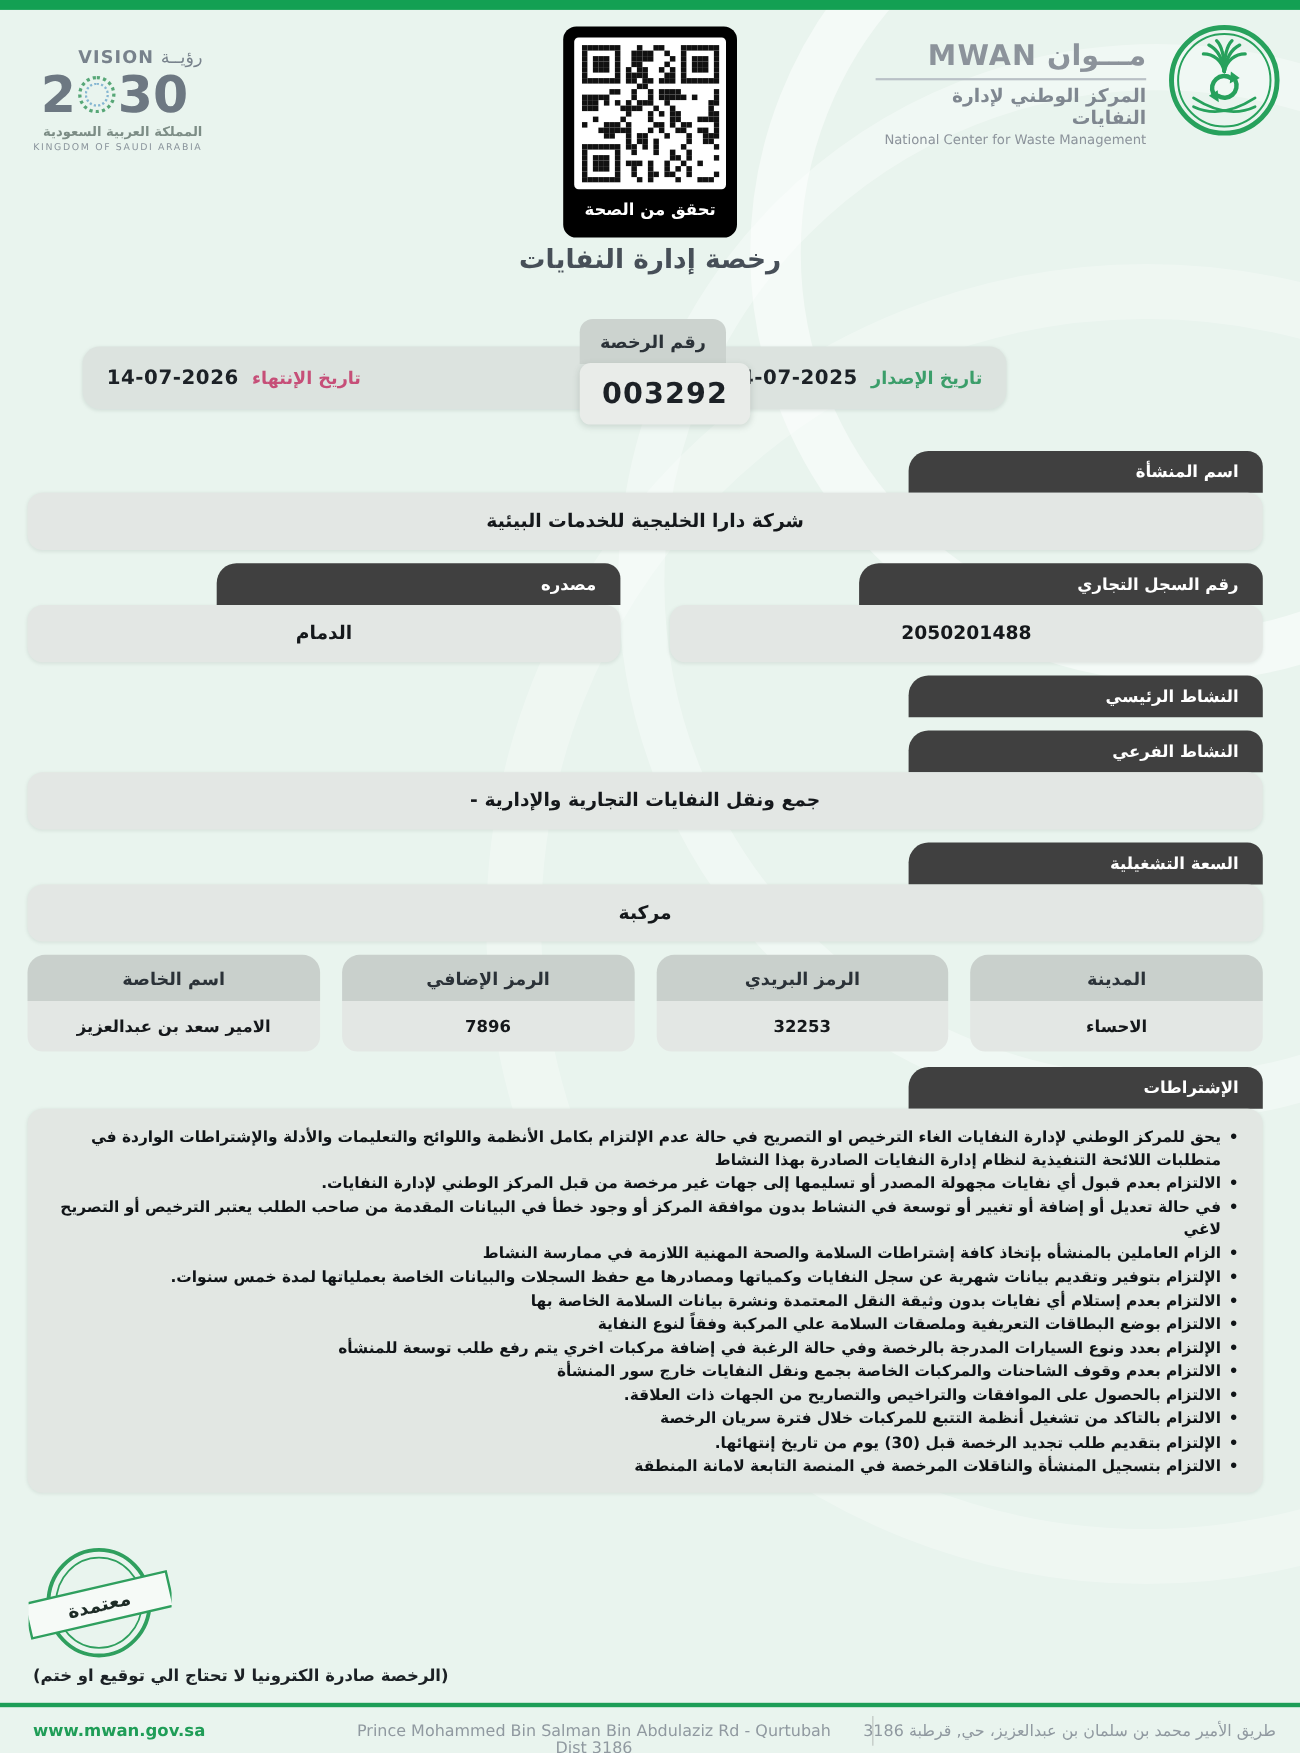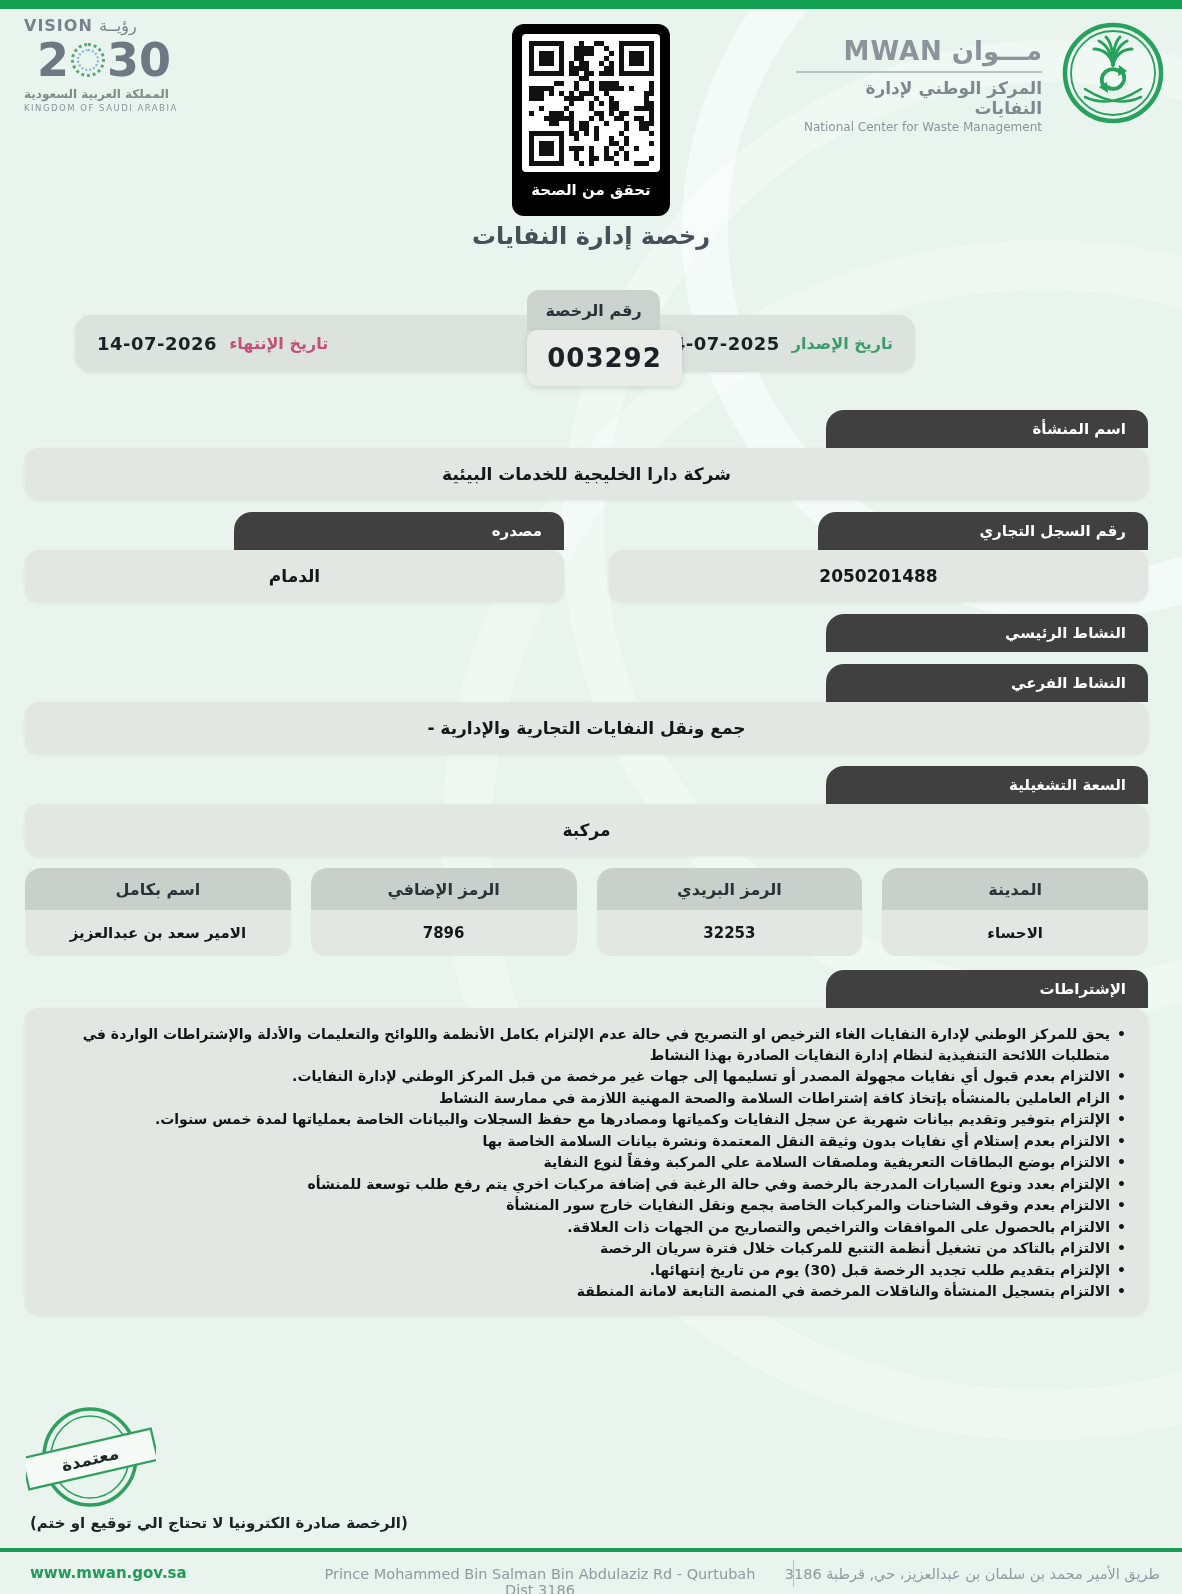--- a/index.html
+++ b/index.html
@@ -12,21 +12,21 @@
   }
   
   .swirl { position:absolute; border-radius:50%; pointer-events:none; }
   .swirl.s1 { width:780px; height:780px; right:-280px; top:-160px; border:46px solid rgba(255,255,255,.5); }
   .swirl.s2 { width:980px; height:980px; right:-360px; top:40px;  border:42px solid rgba(255,255,255,.35); }
   .swirl.s3 { width:1200px;height:1200px;right:-460px; top:240px; border:50px solid rgba(255,255,255,.28); }
 
   .topbar { position:absolute; left:0; top:0; width:100%; height:9px; background:#13a053; }
 
   
-  .vision { position:absolute; left:24px; top:16px; width:160px; text-align:left; color:#78828c; }
+  .vision { position:absolute; left:24px; top:42px; width:160px; text-align:right; color:#78828c; }
   .vision .l1 { font-size:16px; letter-spacing:1px; }
   .vision .l1 b { font-weight:bold; }
   .vision .l2 { display:flex; justify-content:center; align-items:center; font-size:46px; font-weight:bold; color:#6d7882; line-height:1; margin-top:2px; }
   .vision .medal { width:34px; height:34px; border-radius:50%; border:3px dotted #57a777; outline:2px dotted #86b7d2; outline-offset:-8px; margin:0 2px; }
   .vision .l3 { font-size:12px; font-weight:bold; color:#7d8d86; margin-top:4px; }
   .vision .l4 { font-size:8.5px; letter-spacing:1.5px; color:#8a949c; margin-top:2px; }
 
   .qrwrap { position:absolute; left:512px; top:24px; width:158px; height:192px; background:#000000; border-radius:12px; padding:10px; text-align:center; }
   .qrwhite { width:138px; height:138px; background:#fff; border-radius:4px; display:flex; align-items:center; justify-content:center; }
   .qrcaption { color:#ffffff; font-size:15px; font-weight:bold; margin-top:9px; }
@@ -56,21 +56,21 @@
 
   
   .sections { position:absolute; left:25px; top:410px; width:1123px; }
   .gtab { width:322px; height:38px; margin-left:auto; background:#404040; border-radius:18px 14px 0 0;
           color:#fff; font-size:15px; font-weight:bold; line-height:38px; text-align:right; padding-right:22px; direction:rtl; }
   .vbox { height:52px; background:#e3e7e4; border-radius:14px; display:flex; align-items:center; justify-content:center;
           font-size:17px; font-weight:bold; color:#15181b; direction:rtl; box-shadow:0 1px 3px rgba(110,130,120,.14); }
   .section { margin-bottom:12px; }
   .half-row { display:flex; gap:45px; margin-bottom:12px; }
   .half { flex:1; }
-  .half .gtab { width:330px; }
+  .half .gtab { width:367px; }
 
   .addr-row { display:flex; gap:20px; margin-top:12px; }
   .addr-col { flex:1; }
   .hgray { height:42px; background:#c9d0cc; border-radius:16px 16px 0 0; display:flex; align-items:center; justify-content:center;
            font-size:16px; font-weight:bold; color:#2b3238; direction:rtl; }
   .vgray { height:46px; background:#e3e7e4; border-radius:0 0 14px 14px; display:flex; align-items:center; justify-content:center;
            font-size:15px; font-weight:bold; color:#15181b; direction:rtl; }
 
   .req-tab { margin-top:14px; }
   .req-box { background:#e2e7e3; border-radius:14px; padding:16px 22px 12px 16px; direction:rtl;
@@ -462,21 +462,21 @@
     <div class="vbox">جمع ونقل النفايات التجارية والإدارية -</div>
   </div>
 
   <div class="section">
     <div class="gtab">السعة التشغيلية</div>
     <div class="vbox">مركبة</div>
   </div>
 
   <div class="addr-row">
     <div class="addr-col">
-      <div class="hgray">اسم بكامل</div>
+      <div class="hgray">اسم الخاصة</div>
       <div class="vgray">الامير سعد بن عبدالعزيز</div>
     </div>
     <div class="addr-col">
       <div class="hgray">الرمز الإضافي</div>
       <div class="vgray">7896</div>
     </div>
     <div class="addr-col">
       <div class="hgray">الرمز البريدي</div>
       <div class="vgray">32253</div>
     </div>
@@ -484,20 +484,21 @@
       <div class="hgray">المدينة</div>
       <div class="vgray">الاحساء</div>
     </div>
   </div>
 
   <div class="gtab req-tab">الإشتراطات</div>
   <div class="req-box">
     <ul>
       <li>يحق للمركز الوطني لإدارة النفايات الغاء الترخيص او التصريح في حالة عدم الإلتزام بكامل الأنظمة واللوائح والتعليمات والأدلة والإشتراطات الواردة في متطلبات اللائحة التنفيذية لنظام إدارة النفايات الصادرة بهذا النشاط</li>
       <li>الالتزام بعدم قبول أي نفايات مجهولة المصدر أو تسليمها إلى جهات غير مرخصة من قبل المركز الوطني لإدارة النفايات.</li>
+      <li>في حالة تعديل أو إضافة أو تغيير أو توسعة في النشاط بدون موافقة المركز أو وجود خطأ في البيانات المقدمة من صاحب الطلب يعتبر الترخيص أو التصريح لاغي</li>
       <li>الزام العاملين بالمنشأه بإتخاذ كافة إشتراطات السلامة والصحة المهنية اللازمة في ممارسة النشاط</li>
       <li>الإلتزام بتوفير وتقديم بيانات شهرية عن سجل النفايات وكمياتها ومصادرها مع حفظ السجلات والبيانات الخاصة بعملياتها لمدة خمس سنوات.</li>
       <li>الالتزام بعدم إستلام أي نفايات بدون وثيقة النقل المعتمدة ونشرة بيانات السلامة الخاصة بها</li>
       <li>الالتزام بوضع البطاقات التعريفية وملصقات السلامة علي المركبة وفقاً لنوع النفاية</li>
       <li>الإلتزام بعدد ونوع السيارات المدرجة بالرخصة وفي حالة الرغبة في إضافة مركبات اخري يتم رفع طلب توسعة للمنشأه</li>
       <li>الالتزام بعدم وقوف الشاحنات والمركبات الخاصة بجمع ونقل النفايات خارج سور المنشأة</li>
       <li>الالتزام بالحصول على الموافقات والتراخيص والتصاريح من الجهات ذات العلاقة.</li>
       <li>الالتزام بالتاكد من تشغيل أنظمة التتبع للمركبات خلال فترة سريان الرخصة</li>
       <li>الإلتزام بتقديم طلب تجديد الرخصة قبل (30) يوم من تاريخ إنتهائها.</li>
       <li>الالتزام بتسجيل المنشأة والناقلات المرخصة في المنصة التابعة لامانة المنطقة</li>

